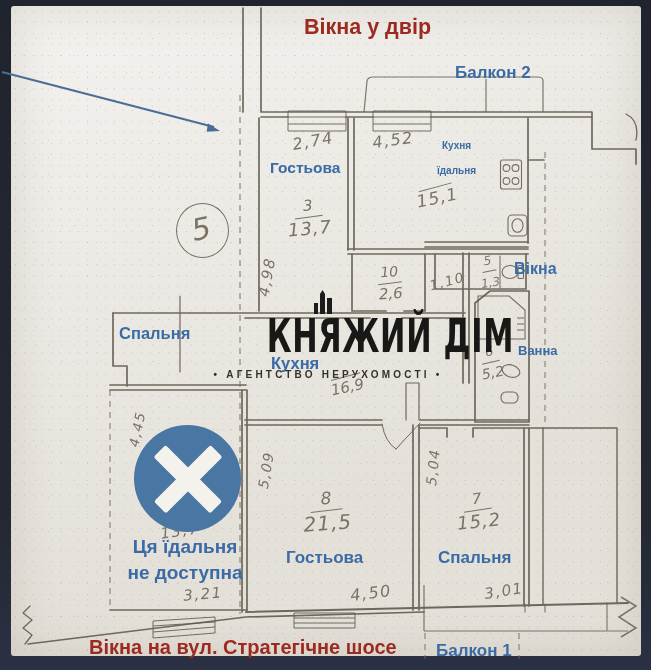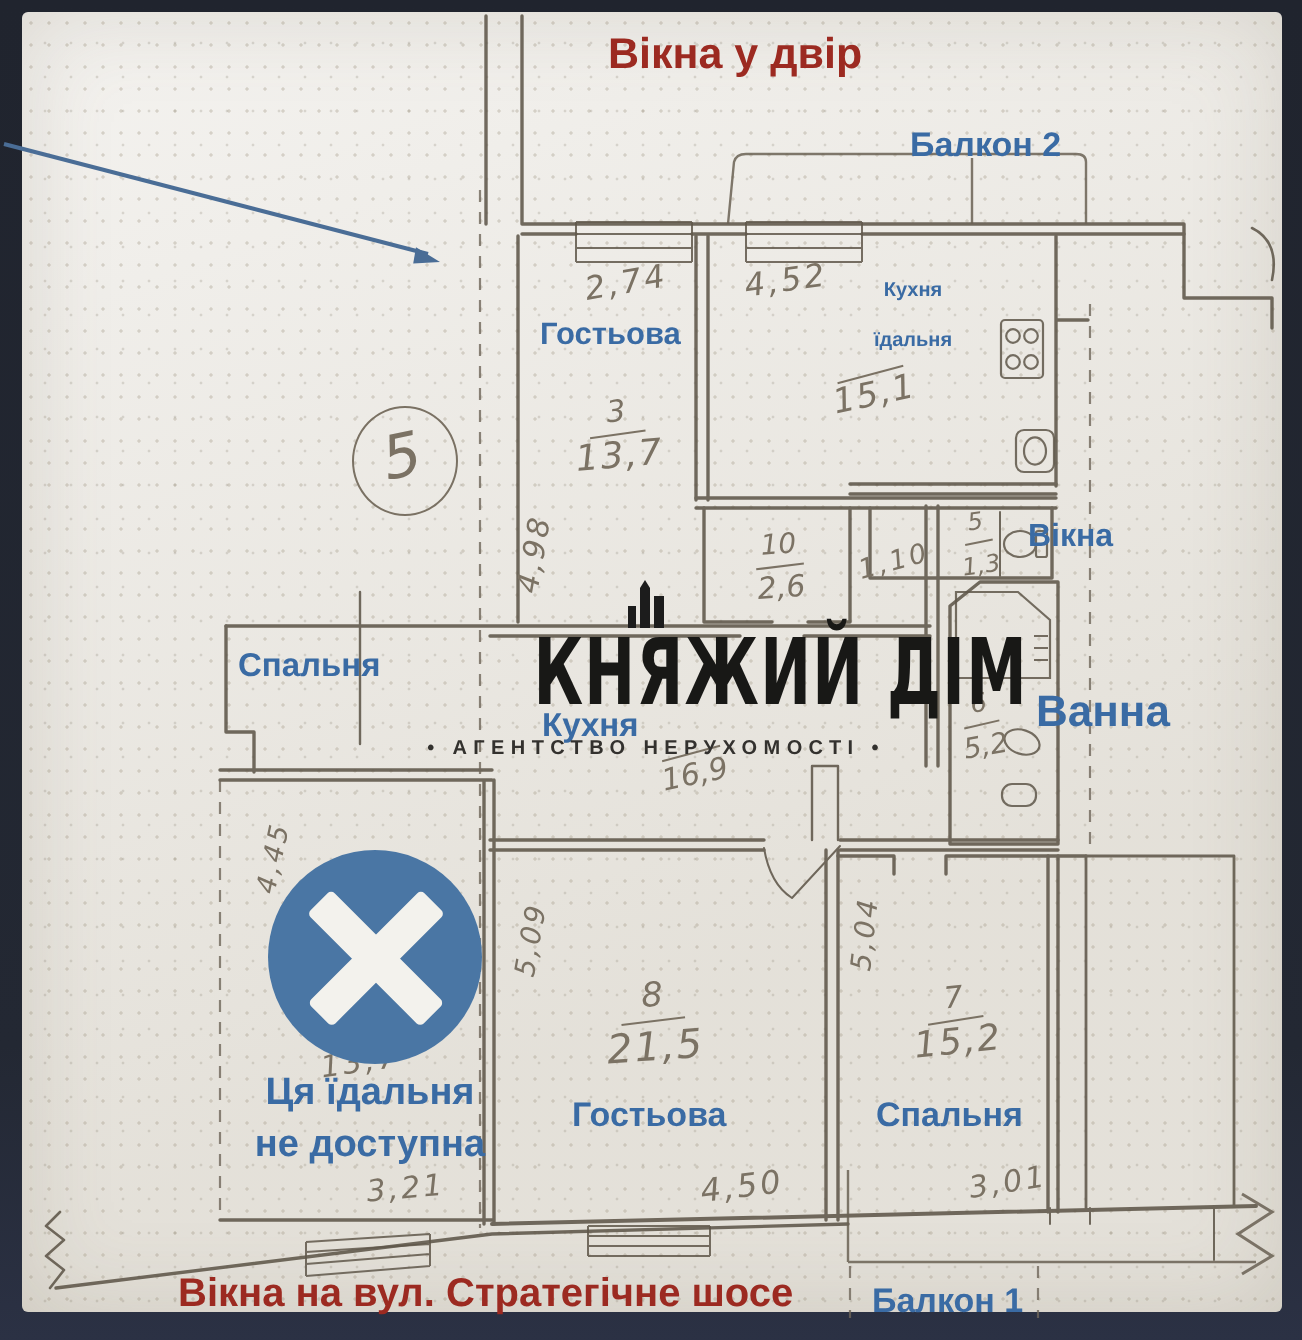--- a/index.html
+++ b/index.html
@@ -125,21 +125,21 @@
   <div class="pl red" style="left:281px;top:15px;font-size:21.5px;margin-left:23px;">Вікна у двір</div>
   <div class="pl red" style="left:89px;top:636px;font-size:20px;">Вікна на вул. Стратегічне шосе</div>
 
   <div class="pl" style="left:455px;top:63px;font-size:17px;">Балкон 2</div>
   <div class="pl" style="left:270px;top:159px;font-size:15.5px;">Гостьова</div>
   <div class="pl" id="kitchen-label" style="left:408px;top:133px;width:97px;font-size:10px;">
     <span style="display:block">Кухня</span>
     <span style="display:block">їдальня</span>
   </div>
   <div class="pl" style="left:514px;top:260px;font-size:16px;">Вікна</div>
-  <div class="pl" style="left:518px;top:343px;font-size:22px;">Ванна</div>
+  <div class="pl" style="left:518px;top:343px;font-size:13px;">Ванна</div>
   <div class="pl" style="left:119px;top:324px;font-size:16.5px;">Спальня</div>
   <div class="pl" style="left:271px;top:354px;font-size:16.5px;z-index:3;">Кухня</div>
   <div class="pl" style="left:286px;top:548px;font-size:17px;">Гостьова</div>
   <div class="pl" style="left:438px;top:548px;font-size:17px;">Спальня</div>
   <div class="pl" style="left:436px;top:641px;font-size:17px;">Балкон 1</div>
 
   <div class="dim" style="left:313px;top:141px;--r:-10deg;font-size:16px;">2,74</div>
   <div class="dim" style="left:393px;top:140px;--r:-8deg;font-size:16px;">4,52</div>
   <div class="dim" style="left:267px;top:277px;--r:-80deg;font-size:15px;">4,98</div>
   <div class="dim" style="left:447px;top:281px;--r:-15deg;font-size:13.5px;">1,10</div>

